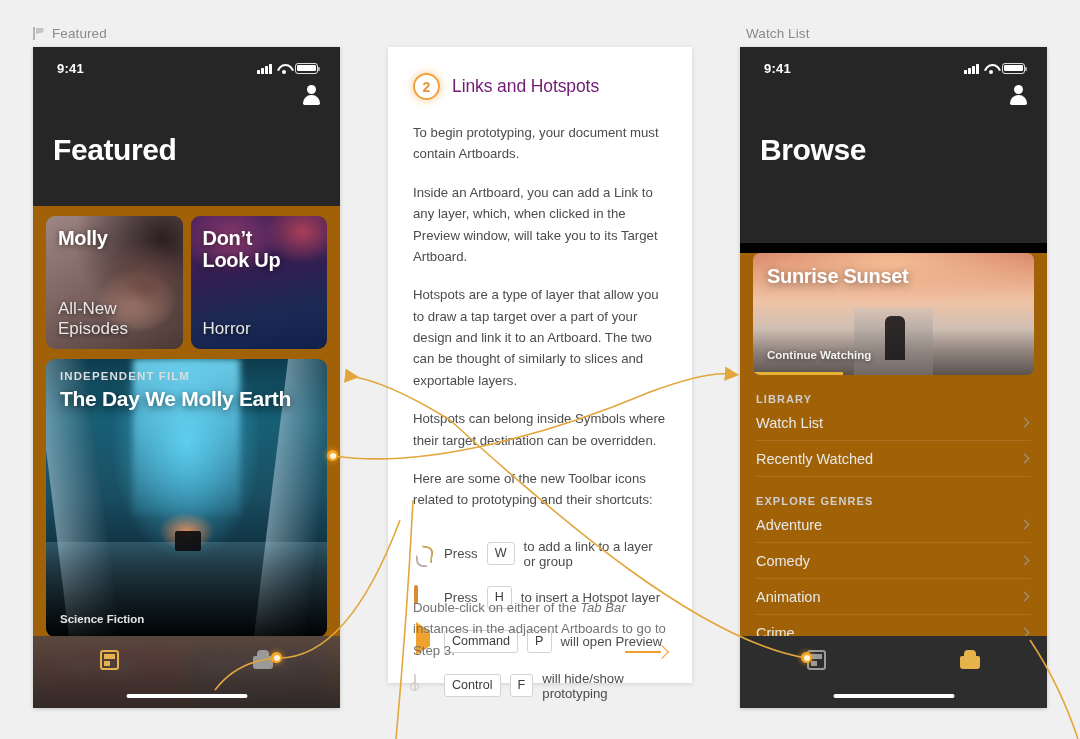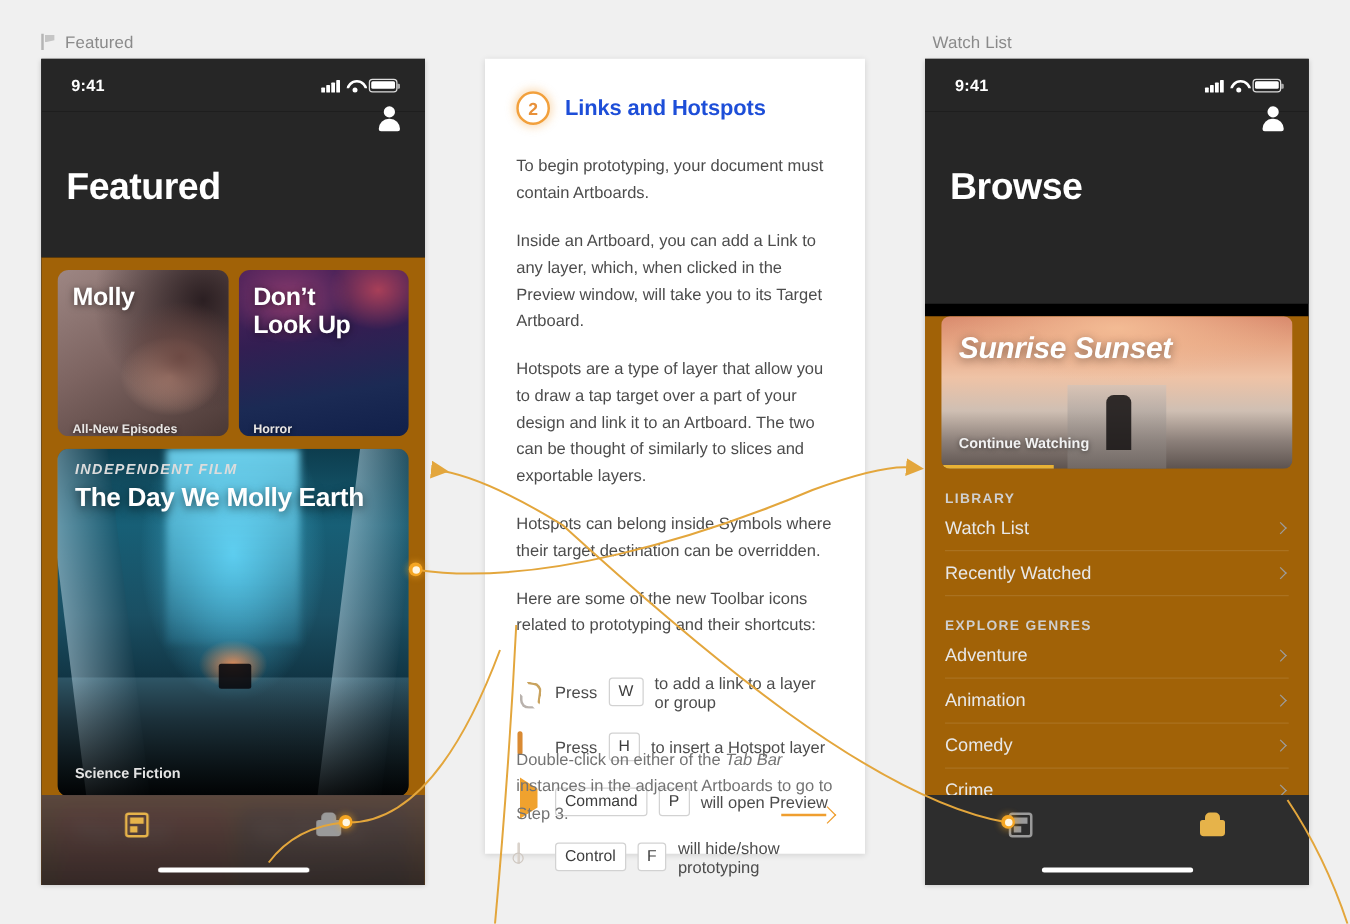--- a/index.html
+++ b/index.html
@@ -74,21 +74,21 @@
   .mic:before{content:"";position:absolute;left:1.6px;top:0;width:5px;height:8px;background:#b9b9bd;border-radius:3px;}
   .mic:after{content:"";position:absolute;left:0;top:6px;width:8px;height:6px;border:1.3px solid #b9b9bd;border-top:none;border-radius:0 0 6px 6px;}
 
   .screen-body { background:#a16207; position:relative; }
 
   
   .row2 { display:flex; gap:8px; padding: 10px 13px 0 13px; }
   .card { border-radius:9px; overflow:hidden; position:relative; height:133px; flex:1; }
   .card .t { position:absolute; left:12px; top:11px; color:#fff; font-weight:700; font-size:20px; line-height:1.12; letter-spacing:-.3px;
              text-shadow:0 1px 6px rgba(0,0,0,.55); }
-  .card .s { position:absolute; left:12px; bottom:0; color:#e9e6e4; font-weight:700; font-size:10px;
+  .card .s { position:absolute; left:12px; bottom:10px; color:#e9e6e4; font-weight:400; font-size:17px;
              text-shadow:0 1px 4px rgba(0,0,0,.6); }
   .art-molly { background:
       radial-gradient(ellipse 60% 55% at 72% 52%, #6d4a44 0%, rgba(109,74,68,0) 60%),
       radial-gradient(ellipse 42% 34% at 66% 64%, #c49887 0%, rgba(196,152,135,0) 70%),
       radial-gradient(circle at 85% 18%, #2b1f22 0%, rgba(43,31,34,0) 55%),
       linear-gradient(150deg,#9d8683 0%,#7d6461 45%,#4a3835 100%); }
   .art-dont { background:
       radial-gradient(ellipse 55% 40% at 30% 18%, #8e3c6f 0%, rgba(142,60,111,0) 65%),
       radial-gradient(ellipse 48% 40% at 82% 12%, #a83f58 0%, rgba(168,63,88,0) 60%),
       linear-gradient(170deg,#56255c 0%,#331e52 40%,#1b2a54 72%,#11204a 100%); }
@@ -96,21 +96,21 @@
       radial-gradient(ellipse 34% 55% at 50% 30%, #4fc4e8 0%, rgba(79,196,232,.25) 55%, rgba(0,0,0,0) 78%),
       radial-gradient(ellipse 14% 10% at 50% 62%, #ff7a33 0%, rgba(255,122,51,0) 70%),
       linear-gradient(180deg,#0d3d4e 0%,#175f76 22%,#1a4f63 48%,#0b2430 78%,#061319 100%); }
   .art-red  { background: linear-gradient(160deg,#cf2a22 0%,#b0201b 100%); }
   .art-roma { background: linear-gradient(160deg,#2a2f36 0%,#4b5259 45%,#1b1f24 100%); }
   .art-sunrise { background:
       radial-gradient(ellipse 70% 50% at 50% 8%, #f3bb94 0%, rgba(243,187,148,0) 70%),
       linear-gradient(180deg,#d98a6d 0%,#e6a583 18%,#efc3a6 40%,#cfbfb3 62%,#8b7f79 82%,#5d534f 100%); }
 
   .hero { margin: 10px 13px 0 13px; border-radius:9px; overflow:hidden; position:relative; height:278px; }
-  .hero .kicker { position:absolute; left:14px; top:11px; color:#dcdcdc; font-size:11.5px; font-weight:600; letter-spacing:1.1px;font-style:italic; }
+  .hero .kicker { position:absolute; left:14px; top:11px; color:#dcdcdc; font-size:11.5px; font-weight:600; letter-spacing:1.1px; }
   .hero .t { position:absolute; left:14px; top:28px; color:#fff; font-weight:700; font-size:21px; letter-spacing:-.3px;
              text-shadow:0 2px 8px rgba(0,0,0,.6); }
   .hero .s { position:absolute; left:14px; bottom:12px; color:#e3e3e3; font-size:11.5px; font-weight:600; }
   .hero .beam { position:absolute; left:31%; top:0; width:38%; height:56%;
       background:linear-gradient(180deg,rgba(120,225,255,.85),rgba(60,170,210,.15));
       filter:blur(3px); }
   .hero .floor { position:absolute; left:0; bottom:0; width:100%; height:34%;
       background:linear-gradient(180deg,rgba(150,200,220,.22),rgba(0,0,0,.85)); }
   .hero .pillarL,.hero .pillarR{position:absolute;top:0;height:100%;width:18%;
       background:linear-gradient(90deg,rgba(190,215,228,.5),rgba(40,70,85,.15));}
@@ -135,22 +135,22 @@
   .ic-tv:before{content:"";position:absolute;left:2px;top:2px;right:2px;height:5px;background:#e6b34a;}
   .ic-tv:after{content:"";position:absolute;left:2px;top:9px;width:6px;bottom:2px;background:#e6b34a;}
   .ic-tv.grey{border-color:#9a9a9a;} .ic-tv.grey:before,.ic-tv.grey:after{background:#9a9a9a;}
   .ic-box { width:20px; height:19px; position:relative; }
   .ic-box i{position:absolute;left:0;right:0;bottom:0;height:13px;background:#e6b34a;border-radius:2px 2px 3px 3px;}
   .ic-box b{position:absolute;left:4px;right:4px;top:0;height:8px;background:#e6b34a;border-radius:4px 4px 0 0;}
   .ic-box.grey i,.ic-box.grey b{background:#9a9a9a;}
 
   
   .hero2 { margin:10px 13px 0; border-radius:7px; overflow:hidden; position:relative; height:122px; }
-  .hero2 .t { position:absolute; left:14px; top:12px; color:#fff; font-weight:700; font-size:24px;
-              text-shadow:0 2px 8px rgba(0,0,0,.45); letter-spacing:-.3px;font-style:italic; }
+  .hero2 .t { position:absolute; left:14px; top:12px; color:#fff; font-weight:700; font-size:20px;
+              text-shadow:0 2px 8px rgba(0,0,0,.45); letter-spacing:-.3px; }
   .hero2 .s { position:absolute; left:14px; bottom:14px; color:#f2f2f2; font-size:11.5px; font-weight:600;
               text-shadow:0 1px 4px rgba(0,0,0,.5); }
   .hero2 .prog { position:absolute; left:0; bottom:0; height:3px; width:32%; background:#e8b235; }
   .hero2 .road { position:absolute; left:36%; right:36%; bottom:0; top:45%;
                  background:linear-gradient(180deg,rgba(205,196,190,.55),rgba(120,112,108,.75)); }
   .hero2 .fig { position:absolute; left:47%; top:52%; width:20px; height:36%; background:rgba(25,22,22,.88);
                 border-radius:6px 6px 0 0; }
 
   .sec-head { color:#cfcfcf; font-size:11px; font-weight:700; letter-spacing:1.1px; padding:18px 16px 0; }
   .list-item { height:36px; margin:0 16px; display:flex; align-items:center; justify-content:space-between;
@@ -162,21 +162,21 @@
   
   #panel {
     position:absolute; left:388px; top:47px; width:304px; height:636px;
     background:#fff; box-shadow:0 1px 5px rgba(0,0,0,.13);
     padding: 26px 25px 0 25px;
   }
   .p-head { display:flex; align-items:center; gap:12px; margin-bottom:22px; }
   .badge { width:27px; height:27px; border-radius:50%; border:2px solid #f2a03c;
            display:flex; align-items:center; justify-content:center; color:#e8913a;
            font-size:14px; font-weight:600; box-shadow:0 0 7px 2px rgba(242,160,60,.35); flex:none; }
-  .p-title { font-size:17.5px; font-weight:700; color:#1d4ed8; letter-spacing:-.1px;text-align:right; }
+  .p-title { font-size:17.5px; font-weight:400; color:#701a75; letter-spacing:-.1px;text-align:right; }
   .p-para { font-size:13.2px; line-height:1.62; color:#4c4c4c; margin-bottom:17px; }
   .shortcuts { margin-top:21px; }
   .sc-row { display:flex; align-items:center; gap:9px; height:44px; font-size:13.2px; color:#4c4c4c; }
   .key { border:1px solid #d2d2d2; border-radius:3px; padding:2px 7px; font-size:12.6px; color:#3c3c3c;
          background:#fff; line-height:1.3; }
   .sc-ic { width:22px; height:22px; flex:none; position:relative; }
   .ic-link:before{content:"";position:absolute;left:7px;top:3px;width:9px;height:13px;
       border:2px solid #c9a35e;border-left-color:transparent;border-bottom-color:transparent;
       border-radius:0 7px 0 0;transform:rotate(8deg);}
   .ic-link:after{content:"";position:absolute;left:3px;top:12px;width:8px;height:8px;
@@ -322,25 +322,25 @@
         <span>Recently Watched</span>
         <span class="chev"></span>
       </div>
 
       <div class="sec-head">EXPLORE GENRES</div>
       <div class="list-item">
         <span>Adventure</span>
         <span class="chev"></span>
       </div>
       <div class="list-item">
+        <span>Comedy</span>
+        <span class="chev"></span>
+      </div>
+      <div class="list-item">
         <span>Animation</span>
-        <span class="chev"></span>
-      </div>
-      <div class="list-item">
-        <span>Comedy</span>
         <span class="chev"></span>
       </div>
       <div class="list-item">
         <span>Crime</span>
         <span class="chev"></span>
       </div>
     </div>
 
     <div class="tabbar">
       <div class="tabslots">

